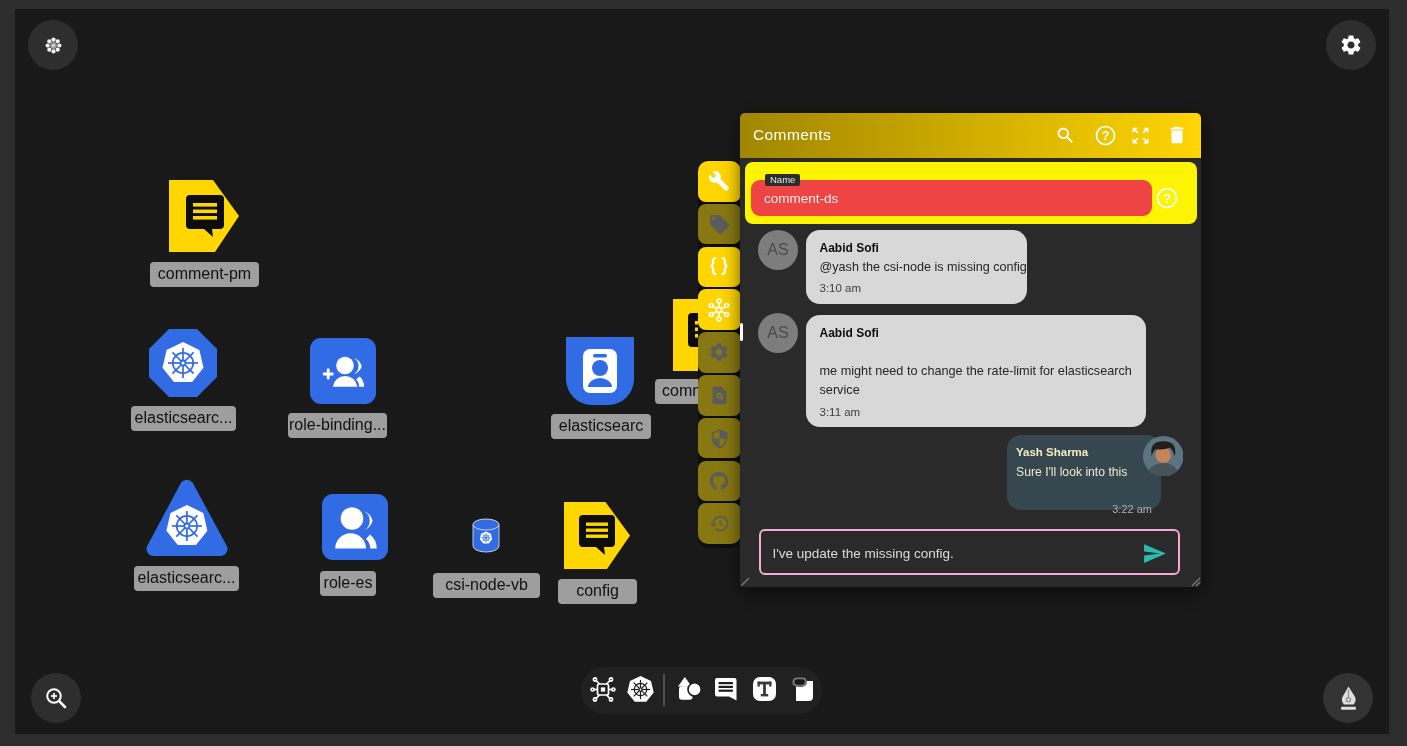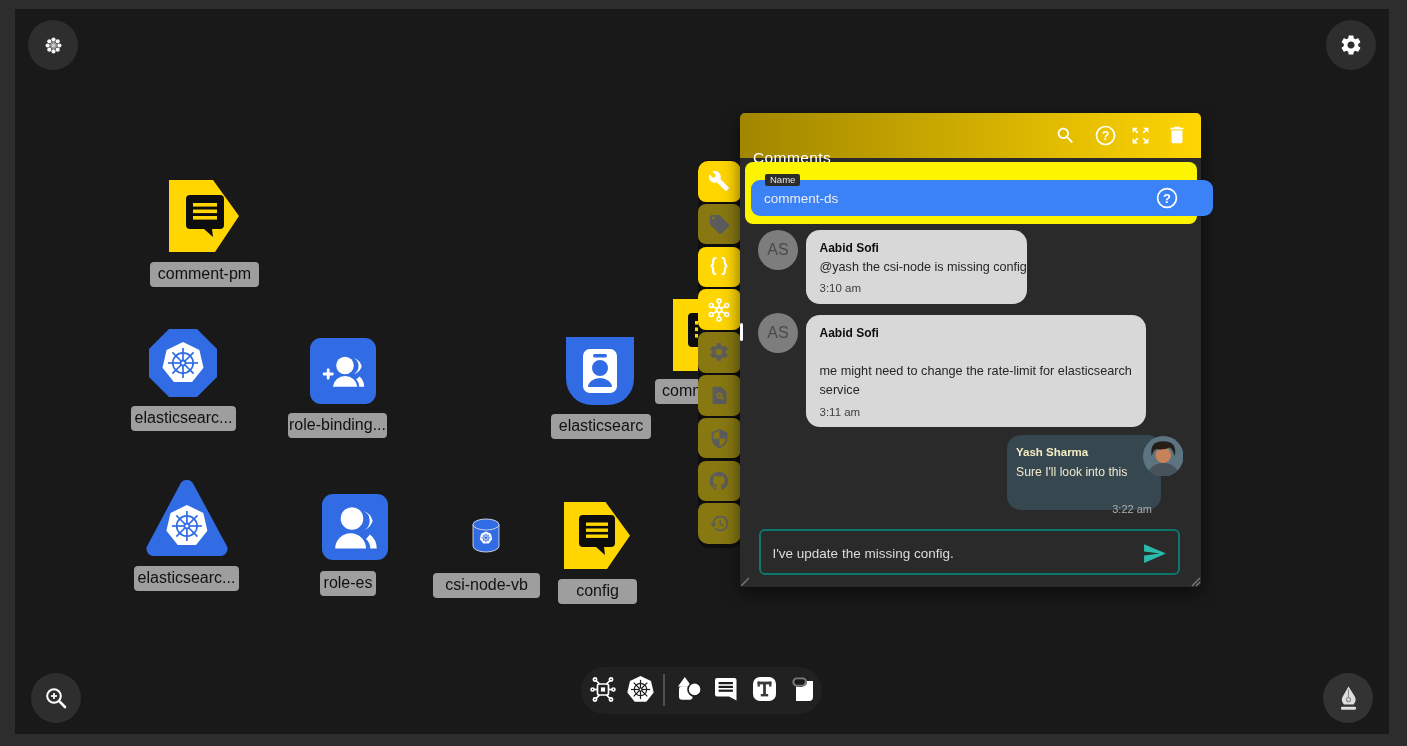--- a/index.html
+++ b/index.html
@@ -10,30 +10,30 @@
   .abs { position:absolute; }
   .nlabel { position:absolute; background:#9e9e9e; color:#111; border-radius:4px; font-size:16px; text-align:center; line-height:24px; height:25px; overflow:hidden; white-space:nowrap; }
   
   #vtb { position:absolute; left:698px; top:159.5px; width:42.5px; height:388px; background:#0e0e10; border-radius:10px; z-index:5; }
   .vbtn { position:absolute; left:0; width:42.5px; height:40.6px; border-radius:8px; display:flex; align-items:center; justify-content:center; }
   .von { background:#ffd600; }
   .voff { background:#887812; }
   
   #panel { position:absolute; left:740px; top:113px; width:461px; height:474px; background:#2a2a2a; border-radius:5px; box-shadow:0 6px 18px rgba(0,0,0,.55); z-index:6; }
   #phead { position:absolute; left:0; top:0; width:461px; height:45px; border-radius:5px 5px 0 0; background:linear-gradient(90deg,#a18600 0%, #d4b100 55%, #ffd504 100%); }
-  #phead .title { position:absolute; left:13px; top:13px; font-size:15.5px; color:#fff; letter-spacing:.4px;margin-top:23px; }
+  #phead .title { position:absolute; left:13px; top:13px; font-size:15.5px; color:#fff; letter-spacing:.4px; }
   #ybox { position:absolute; left:4.5px; top:49px; width:452px; height:62px; background:#fdf402; border-radius:8px; }
-  #nameinput { position:absolute; left:6.5px; top:17.5px; width:462px; height:36px; background:#3b82f6; border-radius:9px; }
+  #nameinput { position:absolute; left:6.5px; top:17.5px; width:401px; height:36px; background:#ef4444; border-radius:9px; }
   #nametag { position:absolute; left:14px; top:-6px; height:12px; background:#2c2c2c; border-radius:2px; color:#e8e8e8; font-size:9.5px; line-height:12px; padding:0 5px; }
   .bubble { position:absolute; background:#d8d8d8; border-radius:14px; color:#1d1d1d; }
   .bname { font-weight:bold; font-size:12px; color:#0d0d0d; white-space:nowrap; }
   .btext { font-size:12.7px; color:#262626; white-space:nowrap; }
   .btime { font-size:11.5px; color:#3e3e3e; white-space:nowrap; }
   .avatar { position:absolute; width:40px; height:40px; border-radius:50%; background:#7d7d7d; color:#4b4b4b; display:flex; align-items:center; justify-content:center; font-size:16px; }
-  #sendbox { position:absolute; left:18.5px; top:415.5px; width:421.5px; height:46.5px; border:2px solid #0f766e; border-radius:6px; }
+  #sendbox { position:absolute; left:18.5px; top:415.5px; width:421.5px; height:46.5px; border:2px solid #f9a8d4; border-radius:6px; }
   #sendbox .txt { position:absolute; left:12px; top:15px; font-size:13.5px; color:#dcdcdc; }
 </style>
 </head>
 <body>
 <div id="stage">
   <div id="canvas"></div>
 
   <svg class="abs" style="left:168px; top:179px;" width="72" height="74" viewBox="0 0 72 74">
     <path d="M1,1 L45,1 L71,37 L47,73 L1,73 Z" fill="#ffd600"></path>
     <g transform="translate(18,16)">

